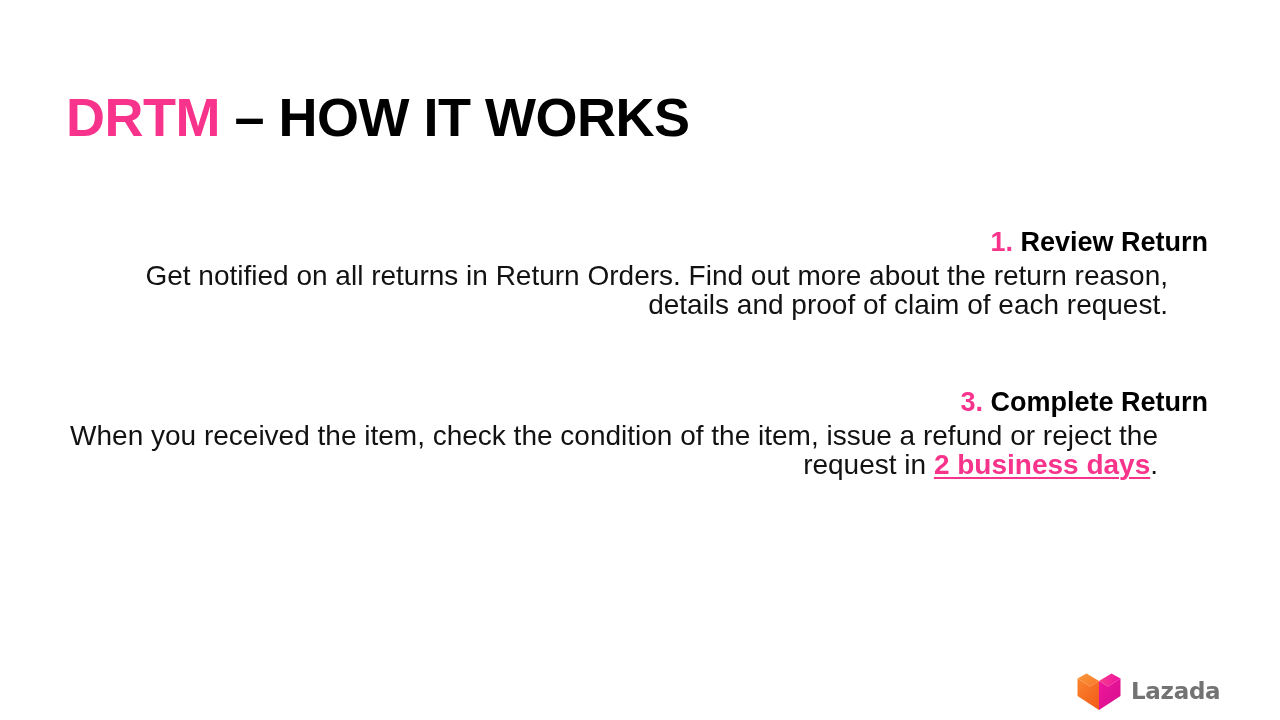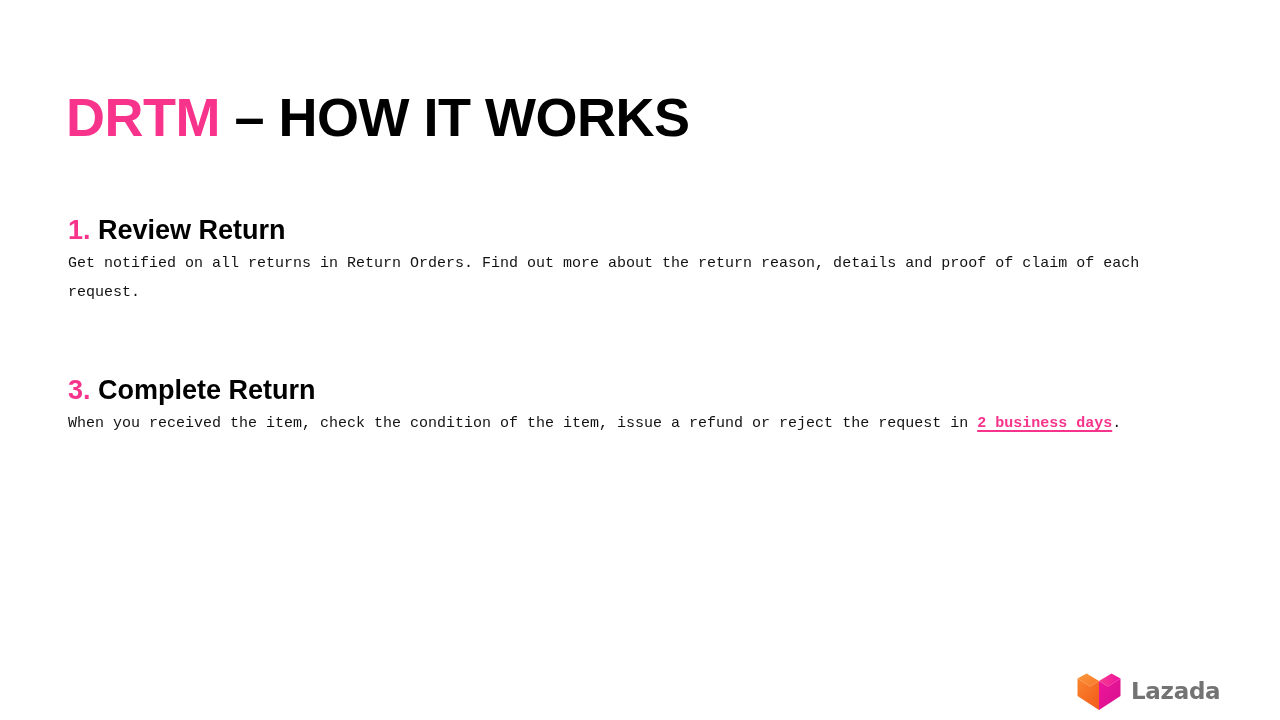--- a/index.html
+++ b/index.html
@@ -37,22 +37,23 @@
     color: #F7338B;
   }
   .title .rest {
     color: #000000;
   }
 
   
   .content {
     position: absolute;
     left: 68px;
-    top: 213px;
+    top: 225px;
     width: 1140px;
+    text-align: right;
   }
 
   .step {
     margin-bottom: 24px;
   }
   .step:last-child {
     margin-bottom: 0;
   }
 
   .step-heading {
@@ -65,22 +66,22 @@
     white-space: nowrap;
   }
   .step-num {
     color: #F7338B;
   }
   .step-title {
     color: #000000;
   }
 
   .step-body {
-    font-family: Liberation Mono, monospace;
-    font-size: 15px;
+    font-family: Liberation Sans, sans-serif;
+    font-size: 28px;
     line-height: 29px;
     color: #121212;
     margin: 0;
     max-width: 1135px;
   }
 
   .hl {
     color: #F7338B;
     font-weight: bold;
     text-decoration: underline;

